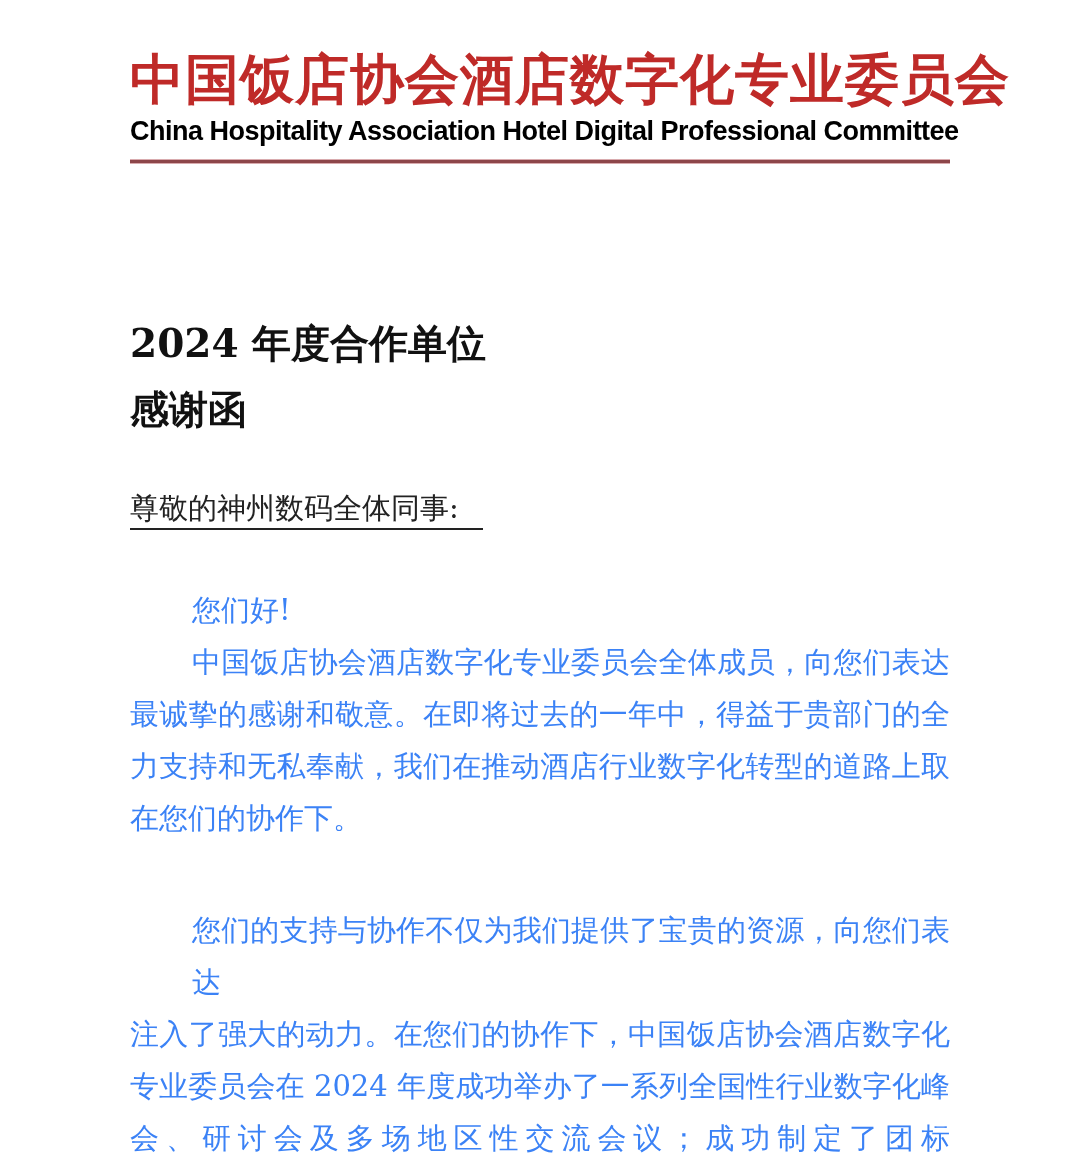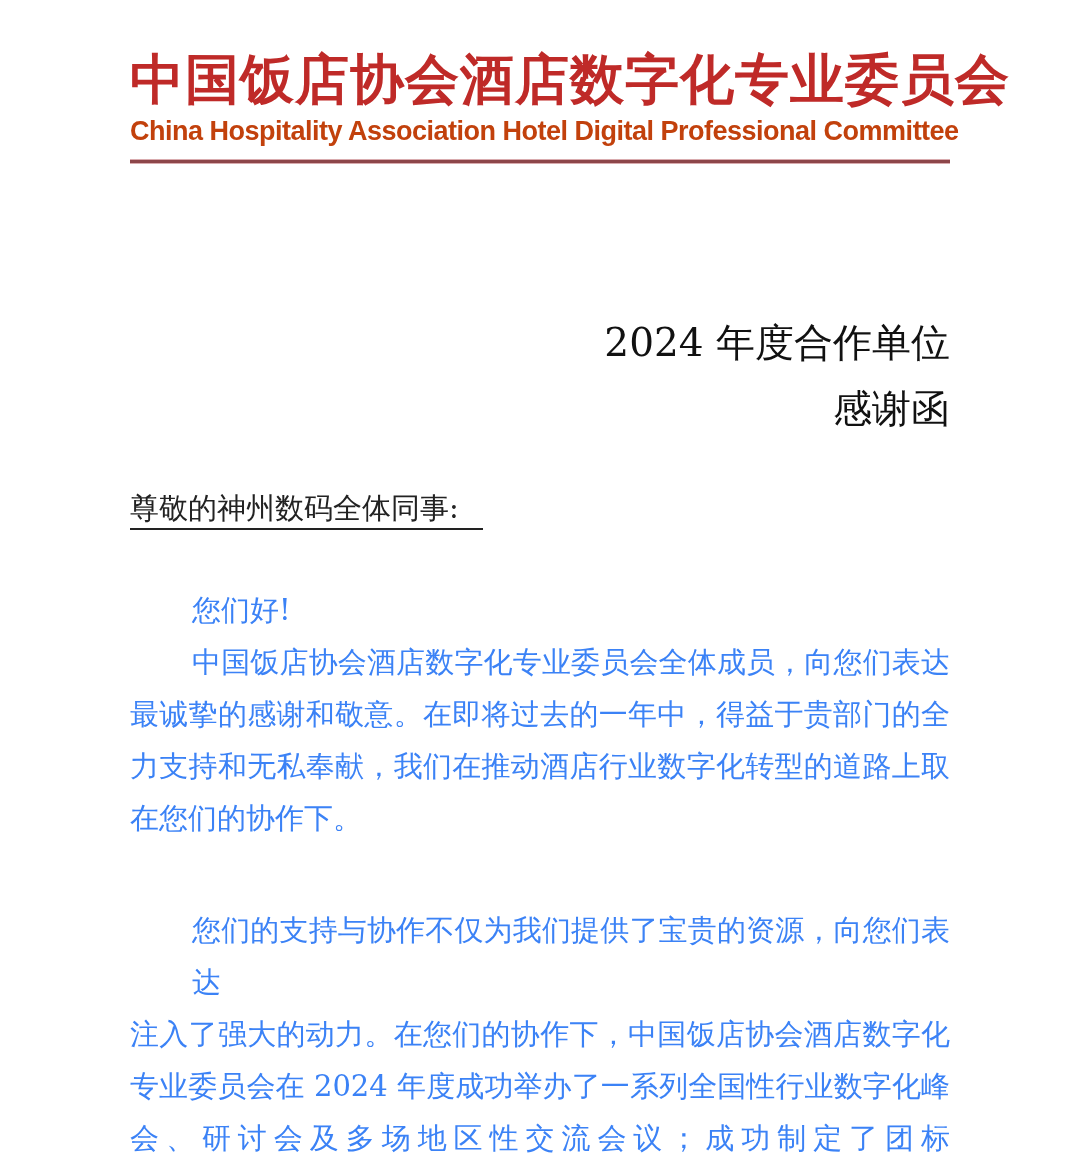--- a/index.html
+++ b/index.html
@@ -36,23 +36,23 @@
     white-space:nowrap;
   }
   .lh-rule{
     height:3px;
     margin-top:13px;
     border:none;
   }
   
   .letter-title{
     margin-top:147px;
-    text-align:right;
+    text-align:left;
     font-size:39px;
-    font-weight:normal;
+    font-weight:bold;
     line-height:66px;
     color:#111;
   }
   
   .salutation{
     margin-top:46px;
     font-size:29px;
     line-height:40px;
   }
   .salutation span{
@@ -80,21 +80,21 @@
   }
 </style>
 </head>
 <body>
 
 <div class="page">
   <div class="content">
 
     <header>
       <div class="lh-zh" style="color: rgb(191, 42, 40);">中国饭店协会酒店数字化专业委员会</div>
-      <div class="lh-en" style="color: #c2410c;">China Hospitality Association Hotel Digital Professional Committee</div>
+      <div class="lh-en" style="color: #000000;">China Hospitality Association Hotel Digital Professional Committee</div>
       <div class="lh-rule" style="background: rgb(141, 70, 74); box-shadow: rgb(217, 171, 174) 0px 1px 0px, rgb(217, 171, 174) 0px -1px 0px;"></div>
     </header>
 
     <h1 class="letter-title">
       <div>2024 年度合作单位</div>
       <div>感谢函</div>
     </h1>
 
     <div class="salutation">
       <span>尊敬的神州数码全体同事:</span>

